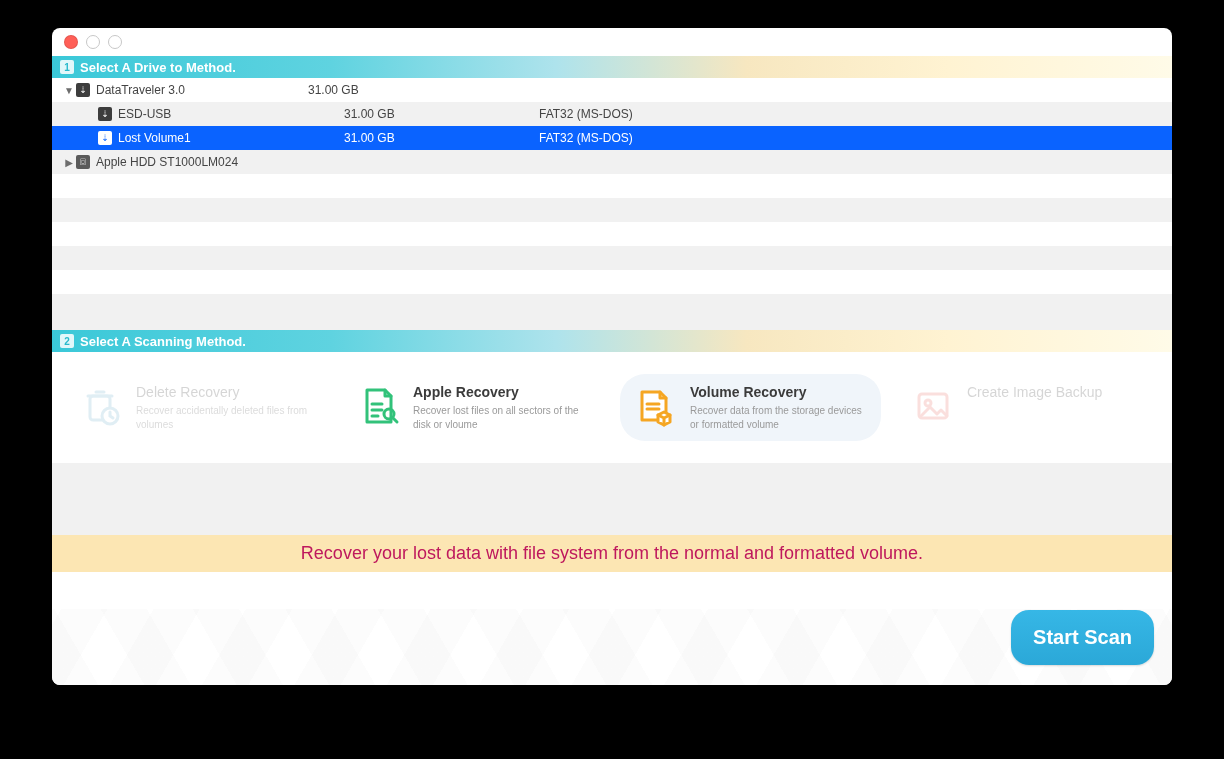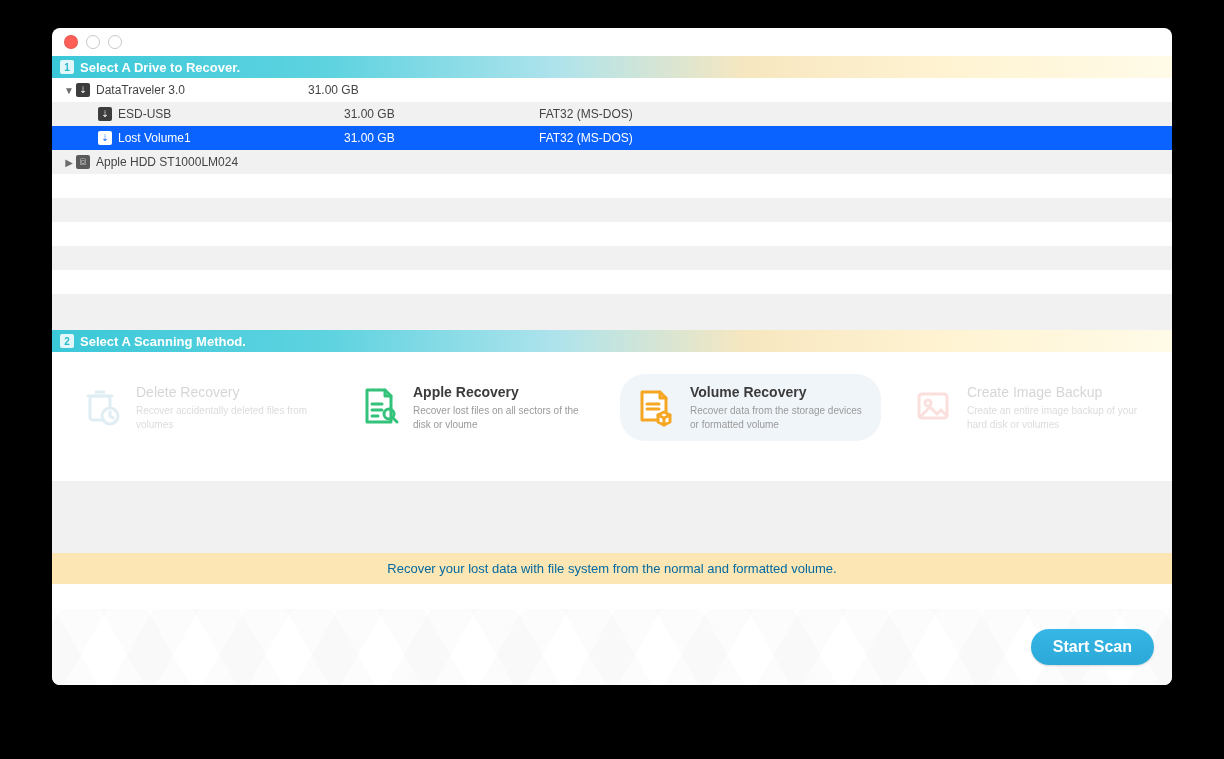--- a/index.html
+++ b/index.html
@@ -26,52 +26,52 @@
   .indent1{padding-left:46px;}
   .name-col{width:226px;overflow:hidden;text-overflow:ellipsis;}
   .name-col.top{width:212px;}
   .size-col{width:195px;}
   .fs-col{flex:1;}
 
   .stripes{background:repeating-linear-gradient(#fff 0,#fff 24px,#f1f1f1 24px,#f1f1f1 48px);height:144px;}
 
   .spacer-light{height:12px;background:#f1f1f1;}
 
-  .methods{display:flex;padding:22px 14px 40px 14px;gap:16px;background:#fff;}
+  .methods{display:flex;padding:22px 14px 22px 14px;gap:16px;background:#fff;}
   .method{flex:1;display:flex;gap:12px;padding:10px 14px;border-radius:4px;cursor:pointer;}
   .method.selected{background:#f0f5fa;border-radius:25px;}
   .method.dim{opacity:.35;}
   .method .title{font-size:14px;font-weight:600;color:#3b3b3b;margin-bottom:4px;}
   .method.dim .title{color:#8a8a8a;font-weight:400;}
   .method .desc{font-size:10px;color:#9a9a9a;line-height:1.35;max-width:190px;}
   .m-icon{width:44px;height:44px;flex:none;display:flex;align-items:center;justify-content:center;}
 
-  .hint-band{background:#fce6b3;color:#0369a1;font-size:13px;text-align:center;padding:8px 0;}
+  .hint-band{background:#fce6b3;color:#be185d;font-size:18px;text-align:center;padding:8px 0;}
 
   .action-area{position:absolute;left:0;right:0;bottom:0;height:76px;background:#fff;}
-  .start-btn{position:absolute;right:18px;bottom:20px;background:linear-gradient(#36b7e6,#2ba8d8);color:#fff;border:none;border-radius:18px;font-size:16px;font-weight:600;padding:9px 22px;cursor:pointer;box-shadow:0 1px 2px rgba(0,0,0,.15);}
+  .start-btn{position:absolute;right:18px;bottom:20px;background:linear-gradient(#36b7e6,#2ba8d8);color:#fff;border:none;border-radius:18px;font-size:20px;font-weight:600;padding:16px 22px;cursor:pointer;box-shadow:0 1px 2px rgba(0,0,0,.15);}
   .pattern{position:absolute;left:0;right:0;bottom:0;height:76px;background:
     repeating-linear-gradient(60deg,rgba(0,0,0,.012) 0 40px,rgba(0,0,0,0) 40px 80px),
     repeating-linear-gradient(-60deg,rgba(0,0,0,.012) 0 40px,rgba(0,0,0,0) 40px 80px);}
 </style>
 </head>
 <body>
 
 <div class="stage">
   <div class="window">
 
     <div class="titlebar">
       <div class="tl-dot dot-red"></div>
       <div class="tl-dot dot-dim"></div>
       <div class="tl-dot dot-dim"></div>
     </div>
 
     <div class="section-header">
       <span class="step-badge">1</span>
-      <span>Select A Drive to Recover.</span>
+      <span>Select A Drive to Method.</span>
     </div>
 
     <div class="drive-list">
       <div class="row">
         <span class="discl">▼</span>
         <span class="drive-icon">⇣</span>
         <span class="name-col top">DataTraveler 3.0</span>
         <span class="size-col">31.00 GB</span>
         <span class="fs-col"></span>
       </div>
@@ -164,21 +164,20 @@
           <svg width="44" height="44" viewBox="0 0 44 44">
               <g fill="none" stroke="#f3a6a0" stroke-width="3" stroke-linecap="round" stroke-linejoin="round">
                 <rect x="8" y="10" width="28" height="24" rx="3"></rect>
                 <circle cx="17" cy="19" r="3"></circle>
                 <path d="M10 32l9-9 7 7 4-4 6 6"></path>
               </g>
             </svg>
         </div>
         <div>
           <div class="title">Create Image Backup</div>
-          <div class="desc">Create an entire image backup of your hard disk or volumes</div>
         </div>
       </div>
 
     </div>
 
     <div style="height:72px;background:#f1f1f1"></div>
 
     <div class="hint-band">
       <span>Recover your lost data with file system from the normal and formatted volume.</span>
     </div>

